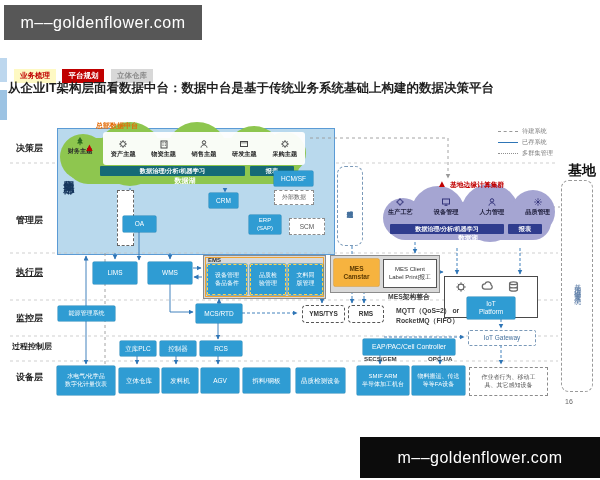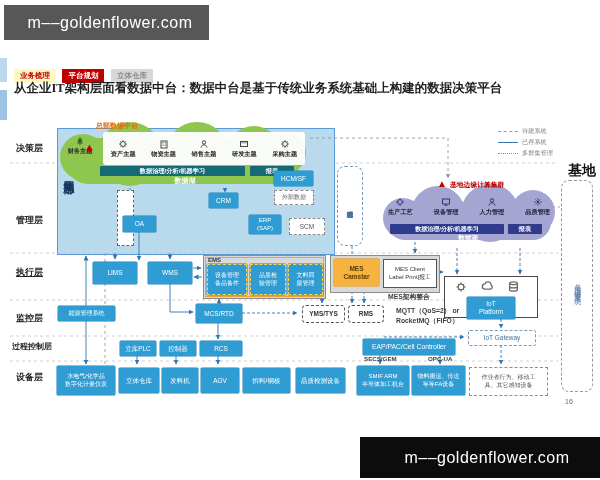--- a/index.html
+++ b/index.html
@@ -1,21 +1,21 @@
 <!DOCTYPE html>
 <html><head>
 <meta charset="utf-8">
 <style>
   html,body{margin:0;padding:0;background:#fff;}
   body{font-family:"Liberation Sans","DejaVu Sans",sans-serif;}
   #slide{position:relative;width:600px;height:480px;background:#fff;overflow:hidden;}
 
   .abs{position:absolute;}
   .wm{background:#575757;color:#fff;display:flex;align-items:center;justify-content:center;
-      font-size:16px;letter-spacing:.5px;z-index:9;padding-left:7px;}
+      font-size:16px;letter-spacing:.5px;z-index:9;}
   .wm.bottom{background:#0c0c0c;}
 
   .tab{display:inline-block;font-size:7.5px;font-weight:bold;padding:2px 6px;margin-right:2px;}
   .tab.t1{background:#fef9c3;color:#c00000;}
   .tab.t2{background:#c00000;color:#fff;}
   .tab.t3{background:#d8d8d8;color:#8a8a8a;}
 
   .title{font-size:12.5px;font-weight:bold;color:#1f1f1f;line-height:1.3;z-index:5;}
 
   .layer-label{font-size:9px;font-weight:bold;color:#222;z-index:4;}
@@ -71,21 +71,21 @@
 
   <div class="abs" style="left:0;top:58px;width:7px;height:24px;background:#bdd7ee;"></div>
   <div class="abs" style="left:0;top:90px;width:7px;height:30px;background:#9cc3e3;"></div>
 
   <div class="abs" style="left:14px;top:64px;z-index:5;">
     <span class="tab t1">业务梳理</span>
     <span class="tab t2">平台规划</span>
     <span class="tab t3">立体仓库</span>
   </div>
 
-  <div class="abs title" style="left:14px;top:80px;width:575px;font-family:Liberation Serif, serif;">从企业IT架构层面看数据中台：数据中台是基于传统业务系统基础上构建的数据决策平台</div>
+  <div class="abs title" style="left:8px;top:80px;width:575px;">从企业IT架构层面看数据中台：数据中台是基于传统业务系统基础上构建的数据决策平台</div>
 
   <svg id="wires" width="600" height="480">
     <defs>
       <marker id="ab" markerWidth="7" markerHeight="7" refX="4.5" refY="2.5" orient="auto" markerUnits="userSpaceOnUse">
         <path d="M0,0L5,2.5L0,5Z" fill="#2e75b6"></path>
       </marker>
       <marker id="ag" markerWidth="7" markerHeight="7" refX="4.5" refY="2.5" orient="auto" markerUnits="userSpaceOnUse">
         <path d="M0,0L5,2.5L0,5Z" fill="#999"></path>
       </marker>
     </defs>

